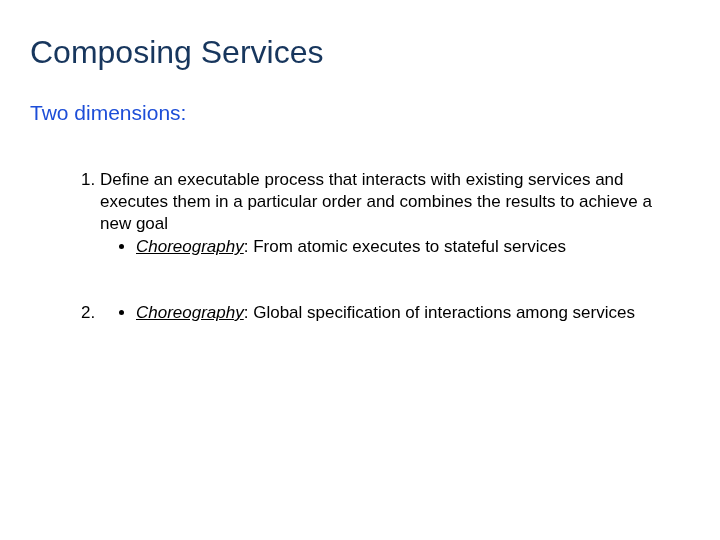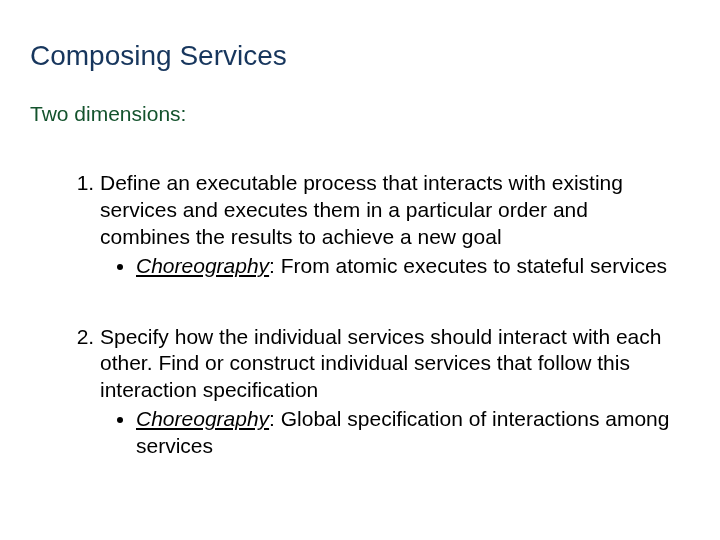--- a/index.html
+++ b/index.html
@@ -11,35 +11,35 @@
     font-family: Arial, Helvetica, sans-serif;
     color: #000000;
   }
   .slide {
     box-sizing: border-box;
     width: 720px;
     height: 540px;
     padding: 18px 30px 20px 30px;
   }
   .title {
-    font-size: 28px;
+    font-size: 32px;
     color: #17365d;
-    margin: 22px 0 30px 0;
+    margin: 16px 0 30px 0;
     font-weight: normal;
   }
   .intro {
     font-size: 21px;
-    color: #14532d;
+    color: #1d4ed8;
     margin: 0 0 44px 0;
   }
   ol.toplist {
     list-style: decimal;
     margin: 0;
     padding: 0 0 0 70px;
-    font-size: 21px;
+    font-size: 17px;
     line-height: 1.28;
   }
   ol.toplist > li {
     margin-bottom: 44px;
     padding-right: 20px;
   }
   ul.sublist {
     list-style: disc;
     margin: 2px 0 0 0;
     padding-left: 36px;
@@ -61,21 +61,20 @@
   <ol class="toplist">
     <li>
       <span>Define an executable process that interacts with existing services and executes them in a particular order and combines the results to achieve a new goal</span>
       <ul class="sublist">
         <li>
           <span class="term">Choreography</span><span>: From atomic executes to stateful services</span>
         </li>
       </ul>
     </li>
     <li>
-      <span>Specify how the individual services should interact with each other. Find or construct individual services that follow this interaction specification</span>
       <ul class="sublist">
         <li>
           <span class="term">Choreography</span><span>: Global specification of interactions among services</span>
         </li>
       </ul>
     </li>
   </ol>
 </div>
 
 </body></html>

